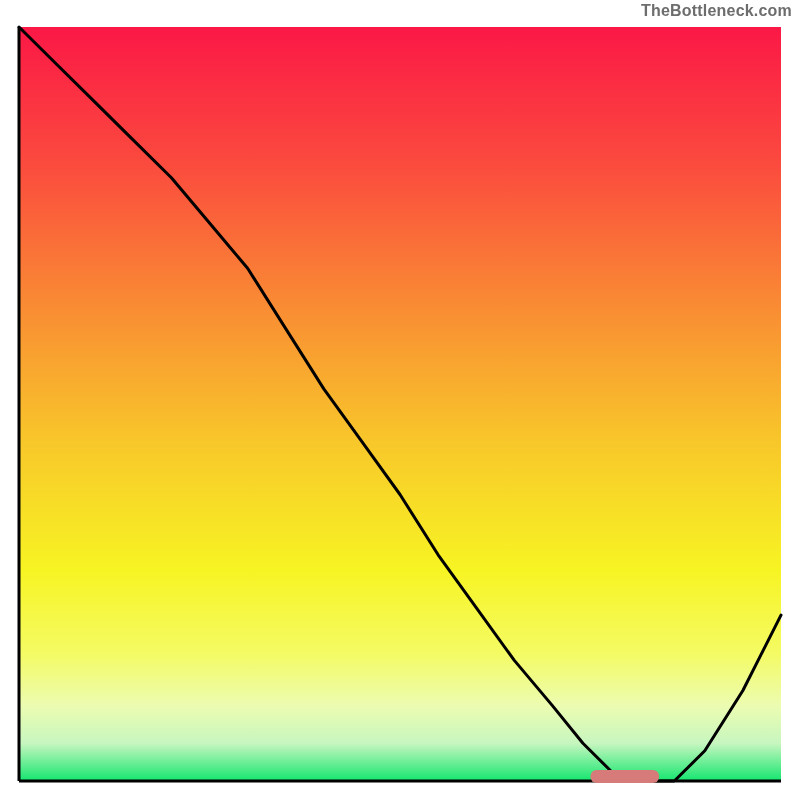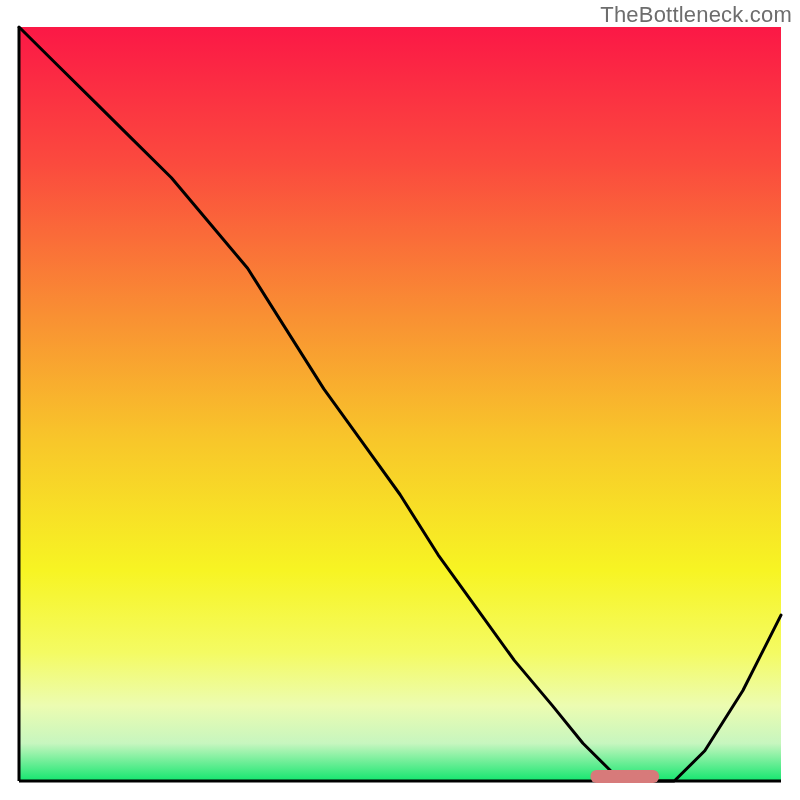--- a/index.html
+++ b/index.html
@@ -12,22 +12,22 @@
   }
   .frame {
     position: relative;
     width: 800px;
     height: 800px;
   }
   .watermark {
     position: absolute;
     top: 2px;
     right: 8px;
-    font-size: 22px;
-    font-weight: 400;
+    font-size: 16px;
+    font-weight: 700;
     color: #6d6d6d;
     letter-spacing: 0.2px;
   }
   svg.chart {
     position: absolute;
     left: 0;
     top: 0;
   }
 </style>
 </head>

